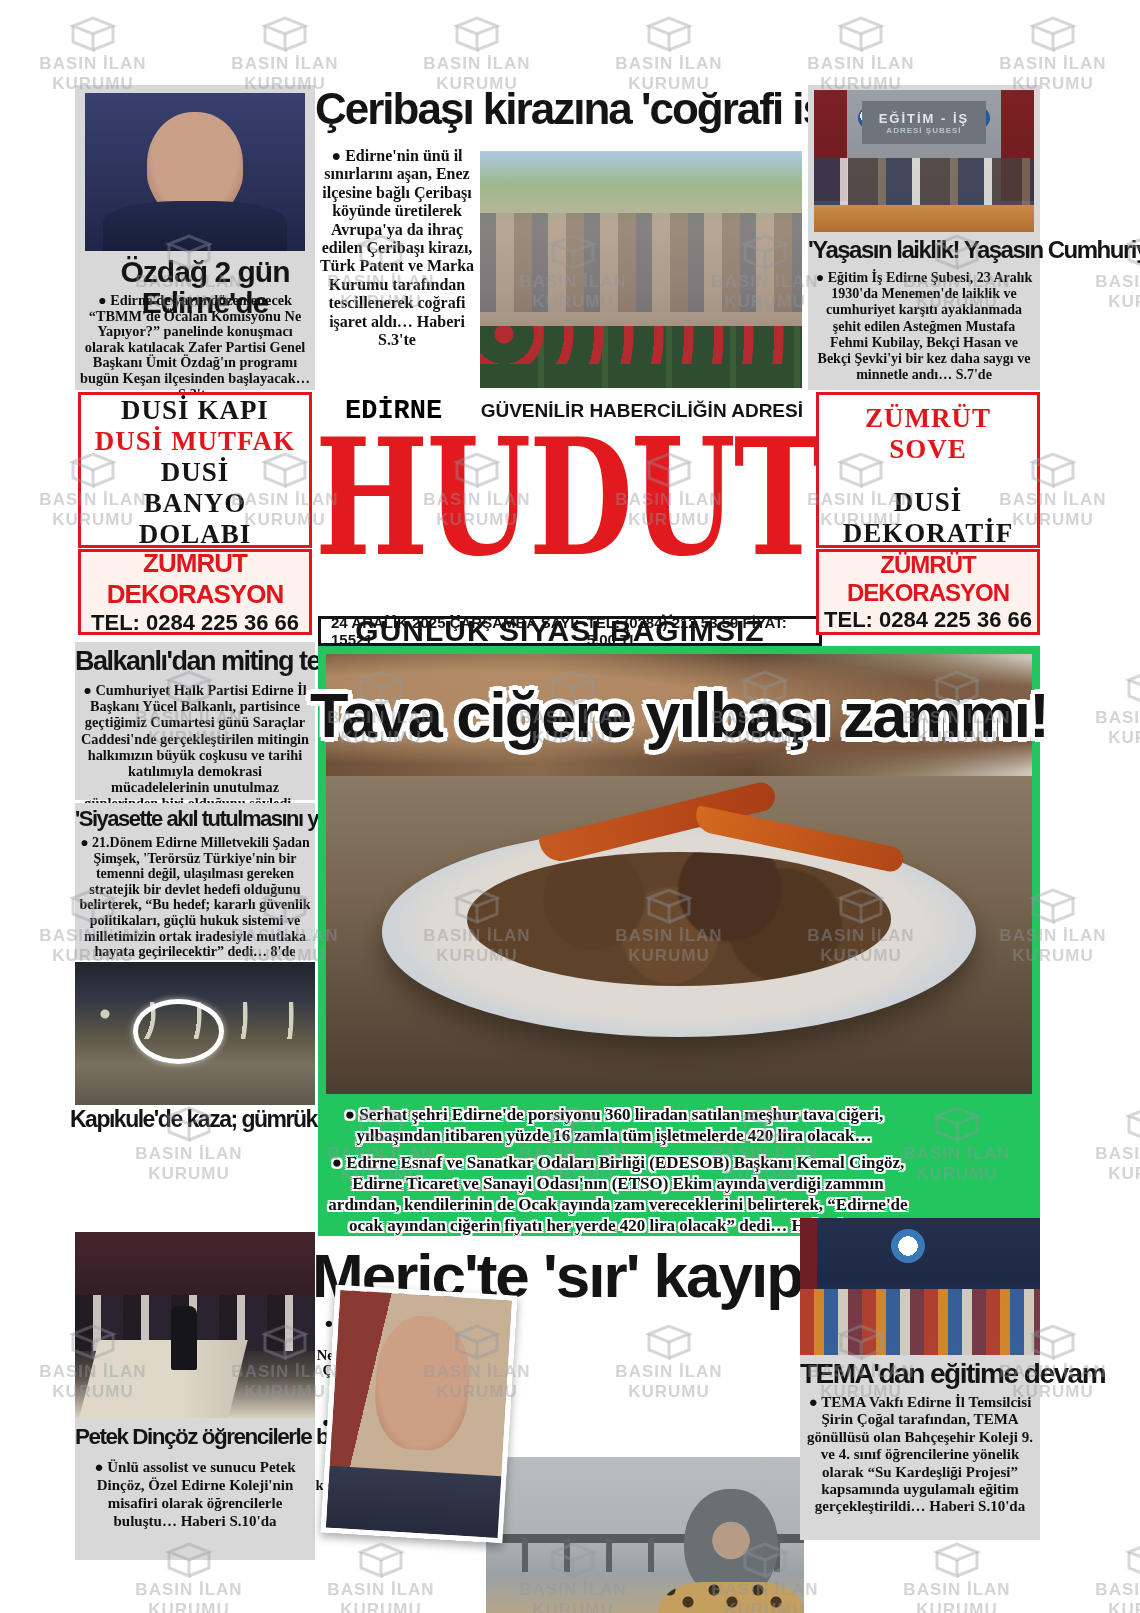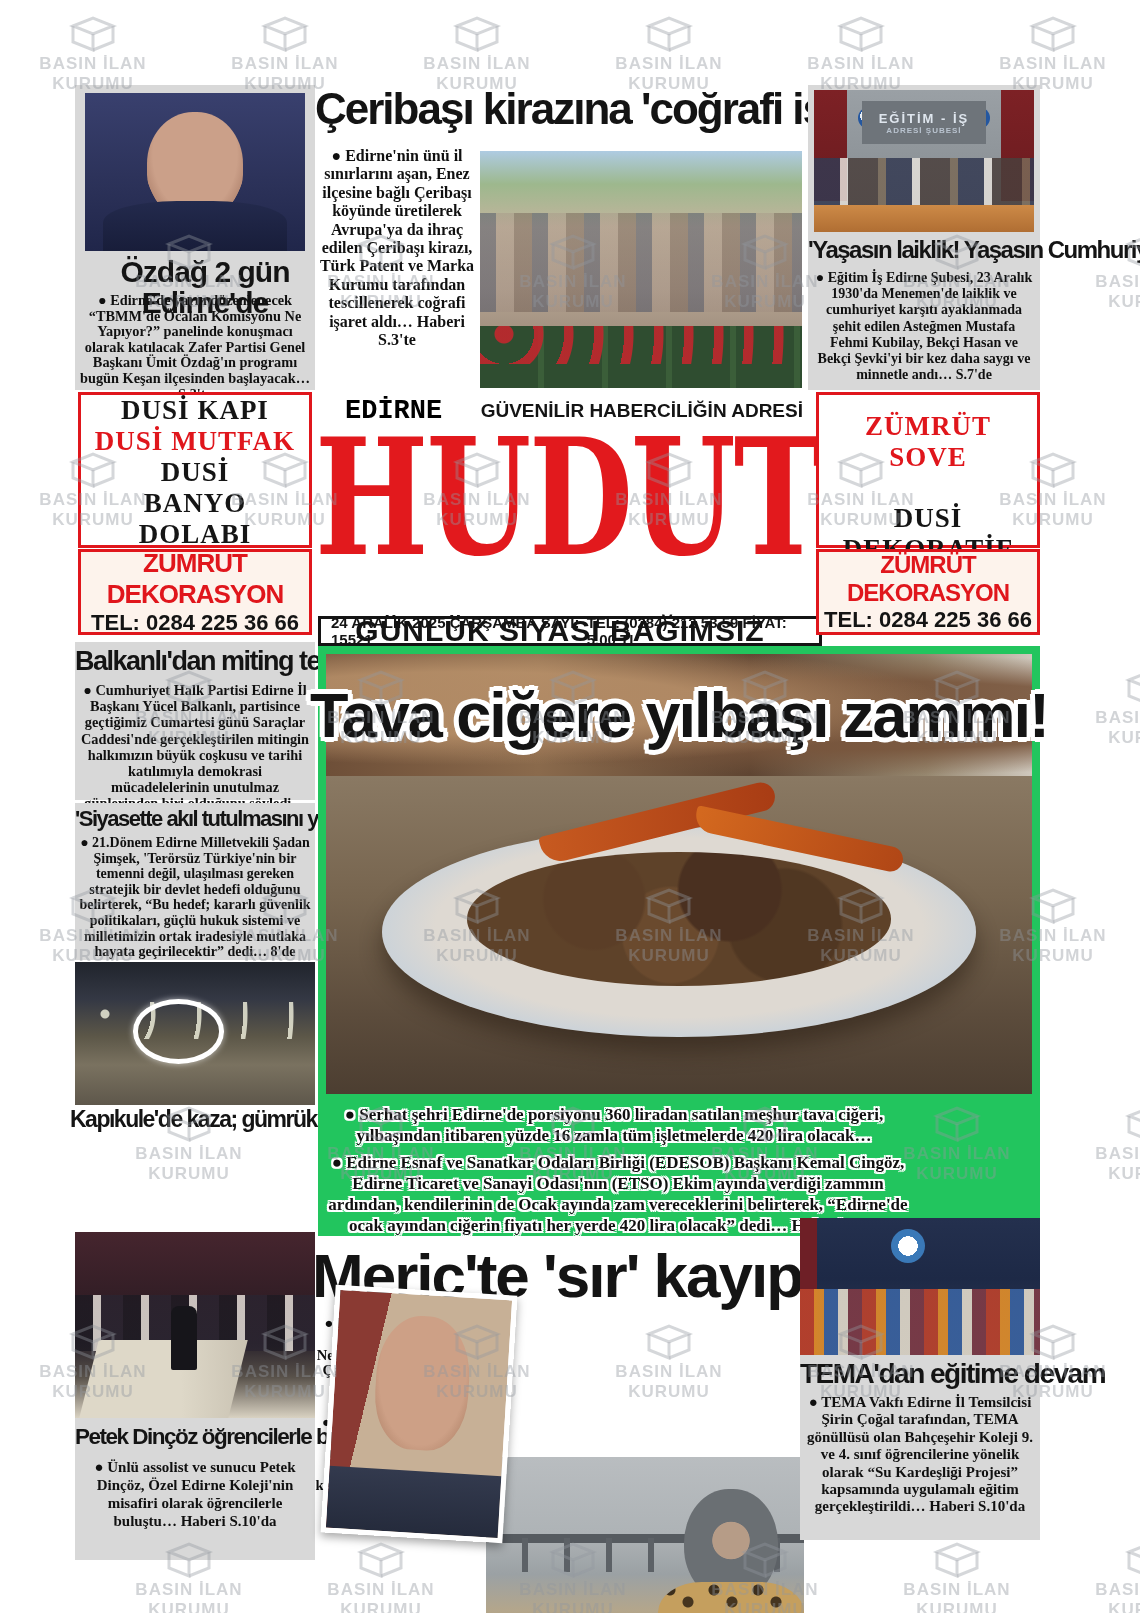--- a/index.html
+++ b/index.html
@@ -192,21 +192,21 @@
     <div class="abs mh-title" style="left:0;top:26px;width:490px;">HUDUT</div>
     <div class="abs mh-sub" style="left:0;top:192px;width:490px;">GÜNLÜK SİYASİ BAĞIMSIZ GAZETE</div>
     <div class="abs datebar" style="left:3px;top:226px;width:478px;height:24px;">
       <span>24 ARALIK 2025 ÇARŞAMBA  SAYI: 15521</span>
       <span>TEL: (0284) 212 53 59  FİYAT: 5.00 TL</span>
     </div>
   </div>
 
   <div class="abs ad-box" style="left:816px;top:392px;width:218px;height:150px;">
     <div class="ad-lines" style="font-size:27px;">
-      <div class="ad-line-red" style="width:140px;margin:16px auto;">ZÜMRÜT SOVE</div>
+      <div class="ad-line-red" style="width:140px;margin:8px auto;">ZÜMRÜT SOVE</div>
       <div class="ad-line-black" style="width:200px;margin:14px auto;">DUSİ DEKORATİF PANEL</div>
     </div>
   </div>
   <div class="abs ad-foot" style="left:816px;top:549px;width:218px;height:80px;">
     <div class="ad-brand" style="font-size:24px;">ZÜMRÜT DEKORASYON</div>
     <div class="ad-phone">TEL: 0284 225 36 66</div>
   </div>
 
   <div class="abs panel" style="left:75px;top:642px;width:240px;height:158px;">
     <div class="hl abs" style="left:0;top:6px;width:240px;font-size:27px;white-space:nowrap;letter-spacing:-1.5px;">Balkanlı'dan miting teşekkürü</div>

